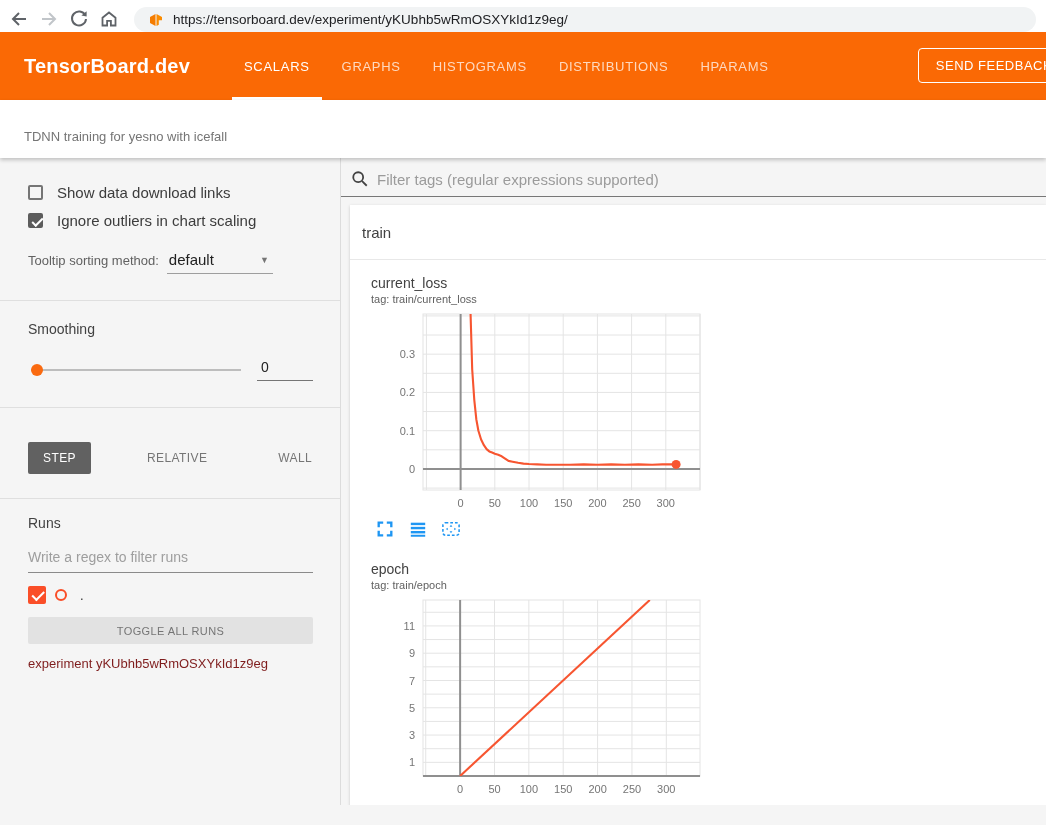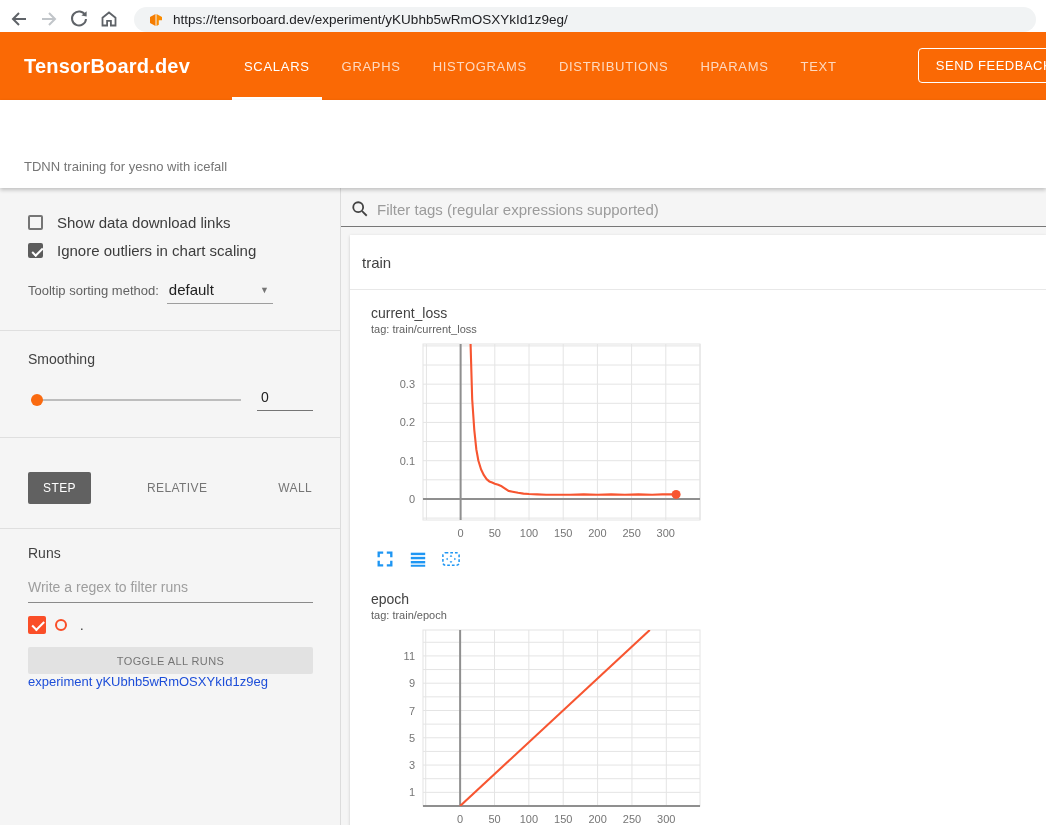--- a/index.html
+++ b/index.html
@@ -24,21 +24,21 @@
     letter-spacing:0.7px; color:rgba(255,255,255,0.75); position:relative; cursor:pointer; }
   .tab.active { color:#fff;text-align:center; }
   .tab.active::after { content:""; position:absolute; left:4px; right:4px; bottom:0;
     height:3px; background:#fff; }
   .feedback-btn { position:absolute; left:918px; top:16px; height:35px; width:152px;
     border:1.5px solid #fff; background:transparent; color:#fff; font-size:13px;
     letter-spacing:0.5px; border-radius:4px; cursor:pointer; white-space:nowrap;
     font-family:"Liberation Sans",sans-serif; }
 
   
-  .subtitle-bar { height:88px; background:#fff; box-shadow:0 2px 4px rgba(0,0,0,0.22);
+  .subtitle-bar { height:58px; background:#fff; box-shadow:0 2px 4px rgba(0,0,0,0.22);
     display:flex; align-items:flex-end; padding:0 0 14px 24px; font-size:13px;
     color:#757575; position:relative; z-index:5; }
 
   
   .content { display:flex; height:647px; }
   .sidebar { width:341px; min-width:341px; border-right:1px solid #dcdcdc; overflow:hidden; }
   .side-section { padding-left:28px; padding-right:27px; }
   .divider { height:1px; background:#dfdfdf; }
 
   .check-row { display:flex; align-items:center; gap:14px; font-size:15px; color:#3c3c3c; }
@@ -84,21 +84,21 @@
     position:relative; cursor:pointer; flex:none; }
   .run-check::after { content:""; position:absolute; left:3.5px; top:4.5px; width:10px;
     height:4.5px; border-left:2px solid #fff; border-bottom:2px solid #fff;
     transform:rotate(-45deg); }
   .run-circle { width:12px; height:12px; border:2px solid #fa4e28; border-radius:50%;
     margin-left:9px; flex:none; }
   .run-label { margin-left:13px; font-size:13px; color:#333; }
   .toggle-btn { margin-top:13px; width:100%; height:27px; background:#e2e2e2; border:none;
     color:#757575; font-size:11px; letter-spacing:0.4px; border-radius:2px; cursor:pointer;
     font-family:"Liberation Sans",sans-serif; }
-  .exp-label { margin-top:0; font-size:13px; color:#1d4ed8; }
+  .exp-label { margin-top:12px; font-size:13px; color:#7f1d1d; }
 
   
   .main { flex:1; overflow:hidden; padding-top:12px; }
   .filter-row { display:flex; align-items:center; padding-left:10px; padding-bottom:8px;
     border-bottom:1px solid #777; }
   .filter-input { flex:1; border:none; background:transparent; font-size:15px; color:#333;
     margin-left:8px; outline:none; font-family:"Liberation Sans",sans-serif; }
   .filter-input::placeholder { color:#9b9b9b; }
   .card { margin:8px 0 0 9px; background:#fff; box-shadow:0 1px 3px rgba(0,0,0,0.18);
     min-height:620px; }
@@ -149,21 +149,20 @@
 </div>
 
 <div class="app-header" style="background: rgb(250, 105, 5);">
   <div class="logo">TensorBoard.dev</div>
   <nav class="tabs">
     <div class="tab active">SCALARS</div>
     <div class="tab">GRAPHS</div>
     <div class="tab">HISTOGRAMS</div>
     <div class="tab">DISTRIBUTIONS</div>
     <div class="tab">HPARAMS</div>
-    <div class="tab">TEXT</div>
   </nav>
   <button class="feedback-btn">SEND FEEDBACK</button>
 </div>
 
 <div class="subtitle-bar">
   <span>TDNN training for yesno with icefall</span>
 </div>
 
 <div class="content">
   <aside class="sidebar">

